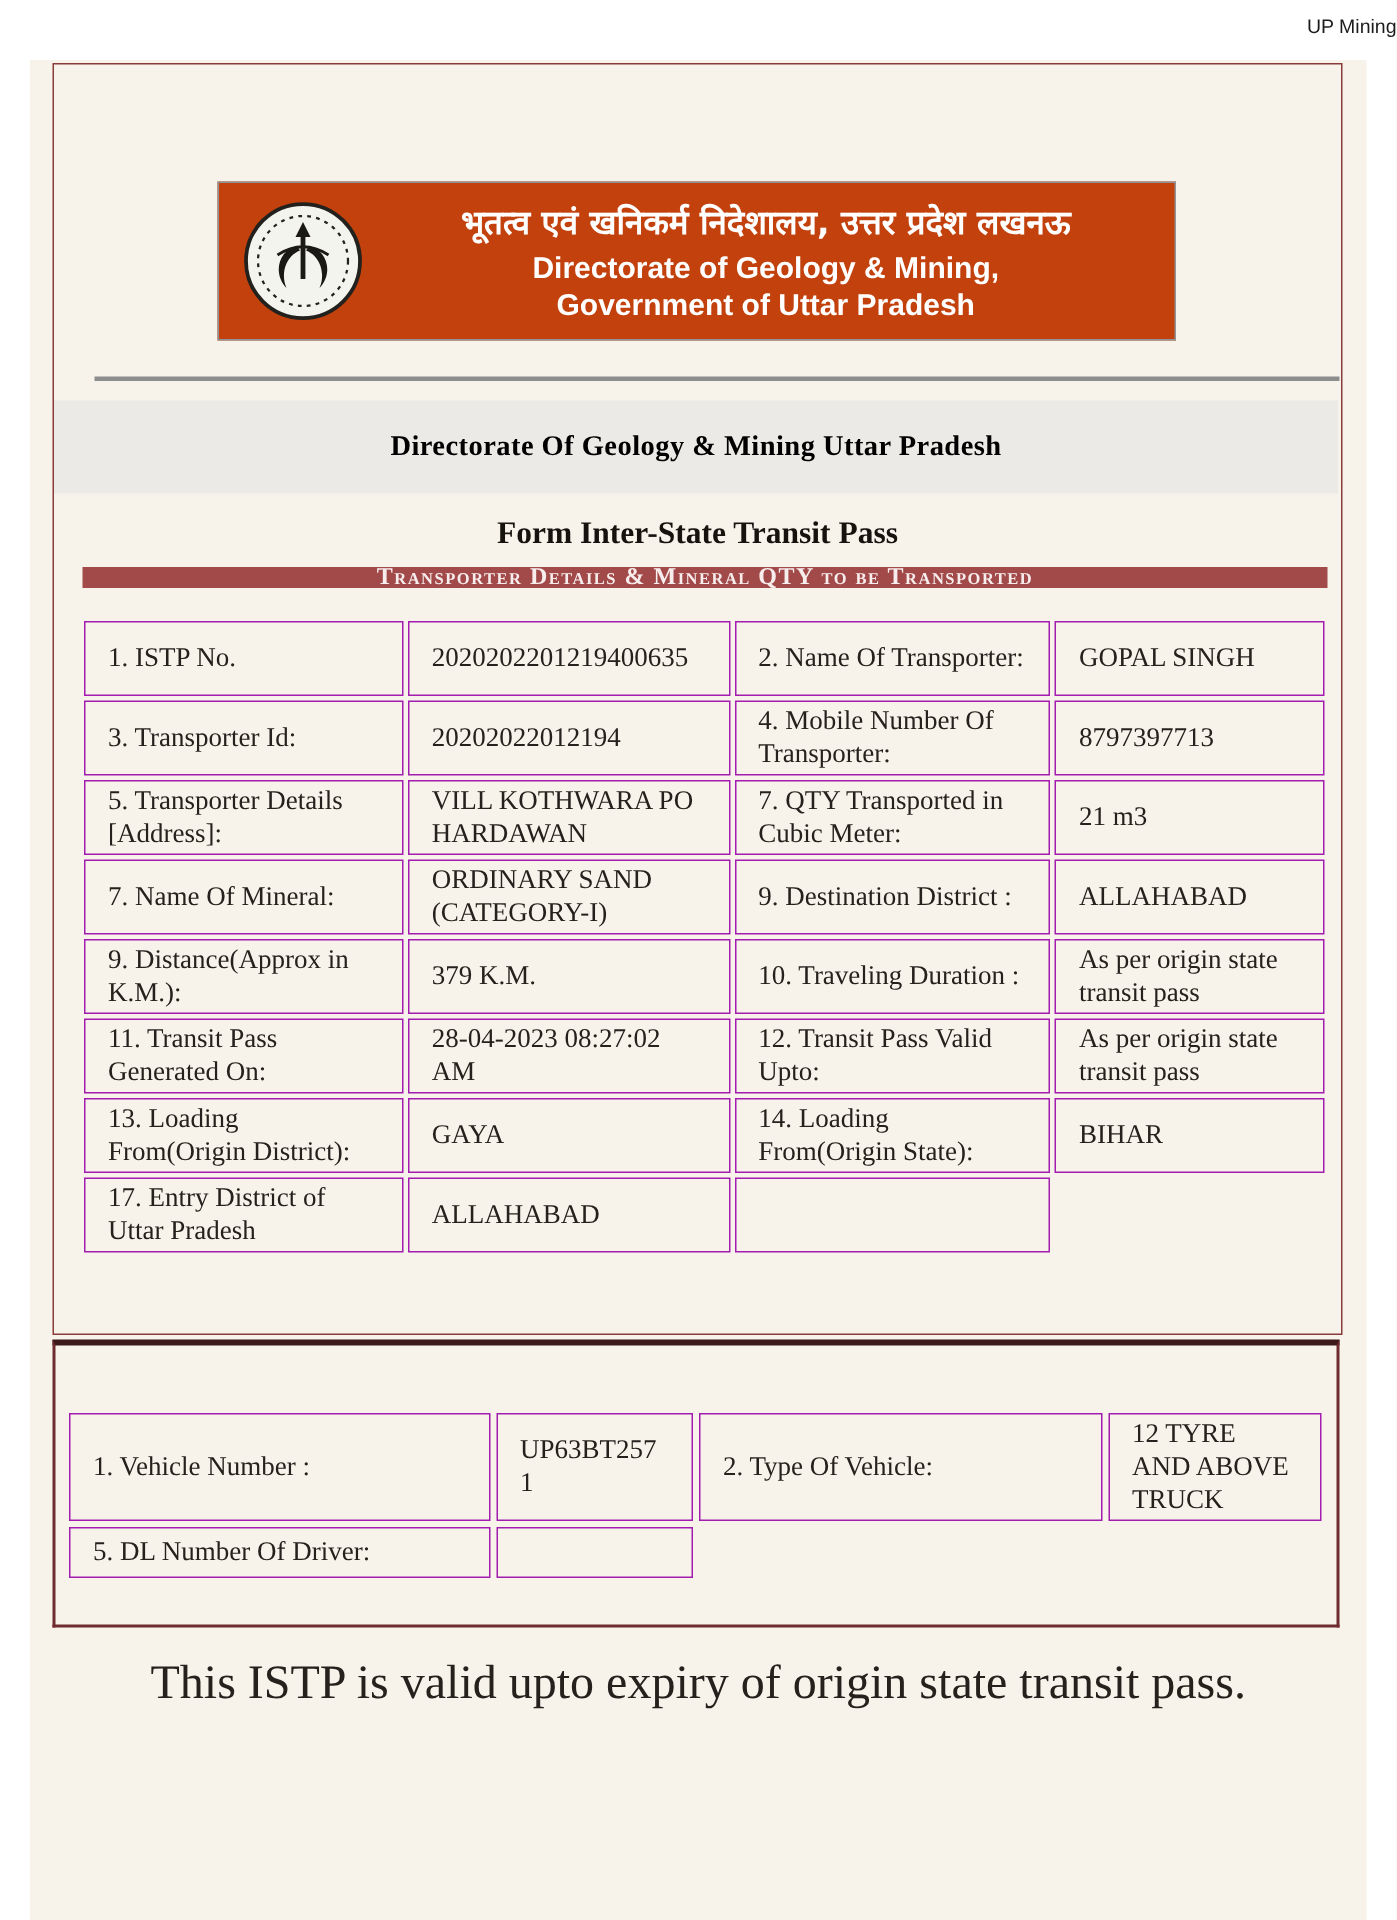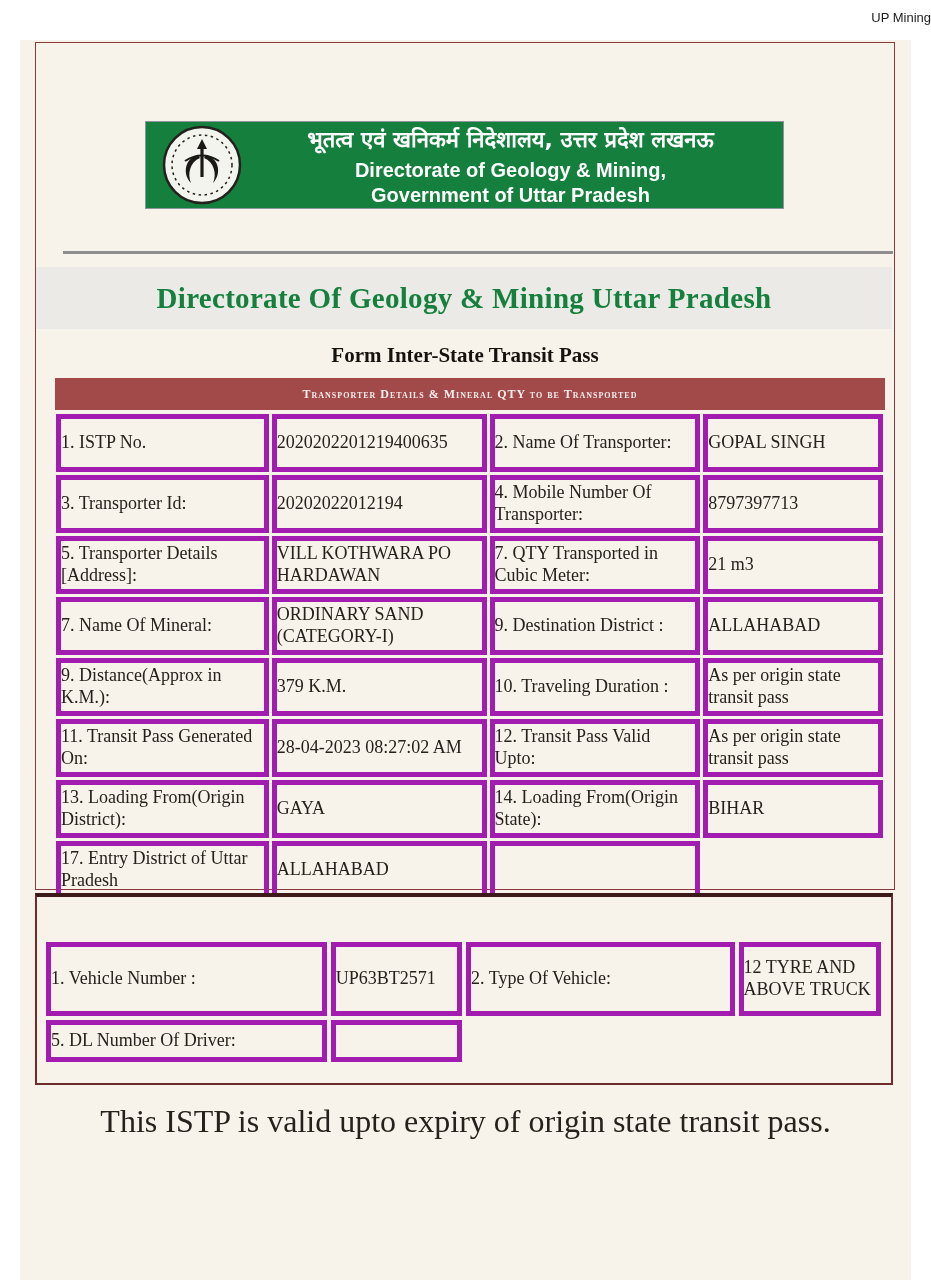--- a/index.html
+++ b/index.html
@@ -13,53 +13,53 @@
   }
   .page{
     position:absolute;left:20px;top:40px;width:891px;height:1240px;background:#f7f3ea;
   }
   
   .section1{
     position:absolute;left:15px;top:2px;width:858px;height:846px;
     border:1px solid #8a3a3a;background:#f7f3ea;
   }
   .banner{
-    position:absolute;left:109px;top:78px;width:639px;height:88px;
-    background:#15803d;border:1px solid #8e9498;
+    position:absolute;left:109px;top:78px;width:639px;height:106px;
+    background:#c2410c;border:1px solid #8e9498;
     display:flex;align-items:center;box-sizing:border-box;
   }
   .banner .logo{width:80px;height:80px;margin-left:16px;flex:none;}
   .banner-text{flex:1;text-align:center;color:#fff;padding:0 10px 0 6px;}
   .banner-hindi{
     font-family:"DejaVu Sans", sans-serif;font-weight:bold;font-size:22px;margin-bottom:5px;
   }
   .banner-en{
     font-family:"Liberation Sans", sans-serif;font-weight:bold;font-size:20px;line-height:1.22;
   }
   .hr-line{position:absolute;left:27px;top:208px;width:830px;height:3px;background:#8d8d8d;}
   .title-band{
     position:absolute;left:0px;top:224px;width:856px;height:62px;background:#eceae6;
     display:flex;align-items:center;justify-content:center;
   }
-  .doc-title{font-size:29px;font-weight:bold;color:#15803d;letter-spacing:0.3px;}
+  .doc-title{font-size:19px;font-weight:bold;color:#000000;letter-spacing:0.3px;}
   .doc-subtitle{
     position:absolute;top:300px;left:0;width:100%;text-align:center;
     font-size:21px;font-weight:bold;color:#16130f;
   }
   .bar{
     background:#a24a4a;color:#f7eded;display:flex;align-items:center;justify-content:center;
     box-sizing:border-box;
   }
   .bar1{
-    position:absolute;left:19px;top:335px;width:830px;height:32px;
-    font-size:12px;font-weight:bold;font-variant:small-caps;letter-spacing:1px;
+    position:absolute;left:19px;top:335px;width:830px;height:14px;
+    font-size:16px;font-weight:bold;font-variant:small-caps;letter-spacing:1px;
   }
   table{border-collapse:separate;border-spacing:3px;table-layout:fixed;}
   td{
-    border:5px solid #a21caf;padding:2px 0;font-size:18px;color:#26211c;
+    border:1px solid #a21caf;padding:2px 15px;font-size:18px;color:#26211c;
     vertical-align:middle;height:44px;line-height:1.22;overflow:hidden;word-wrap:break-word;
   }
   td.noborder{border-color:transparent;}
   .table1{position:absolute;left:17px;top:368px;width:833px;}
   
   .section2{
     position:absolute;left:15px;top:853px;width:858px;height:192px;
     border:2px solid #6e2c2c;border-top:4px solid #3c1a1a;background:#f7f3ea;box-sizing:border-box;
   }
   .bar2{

